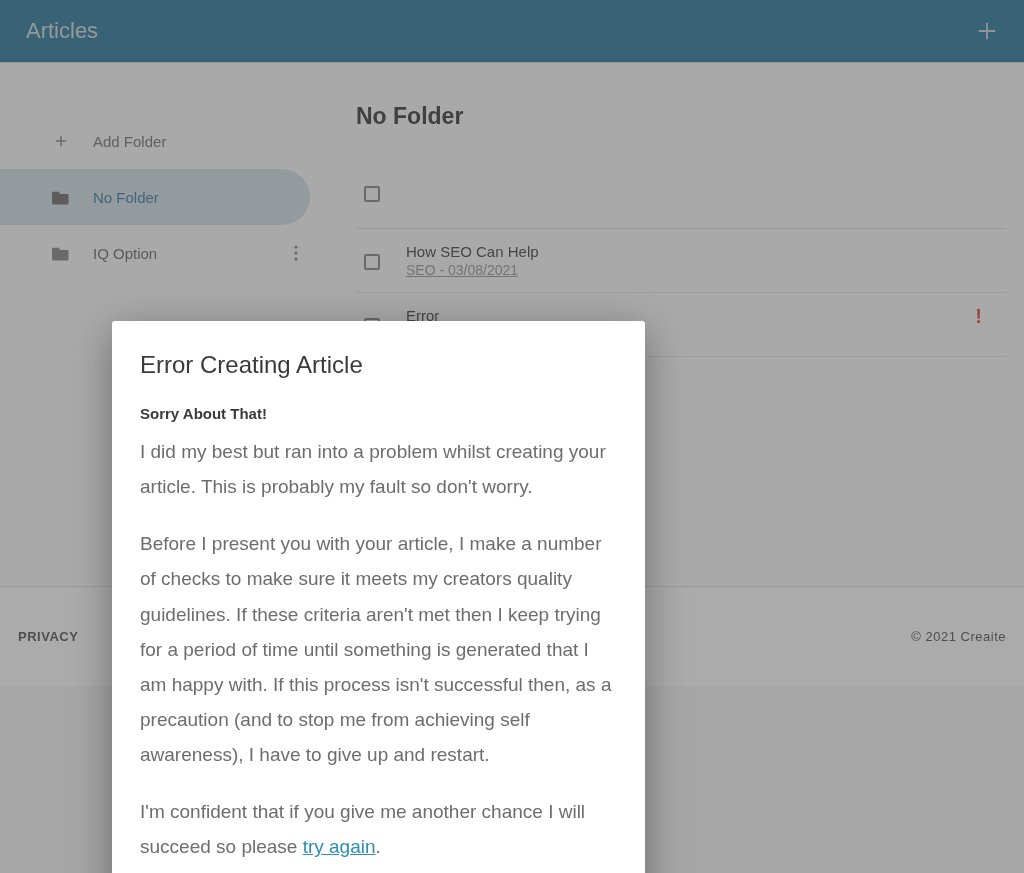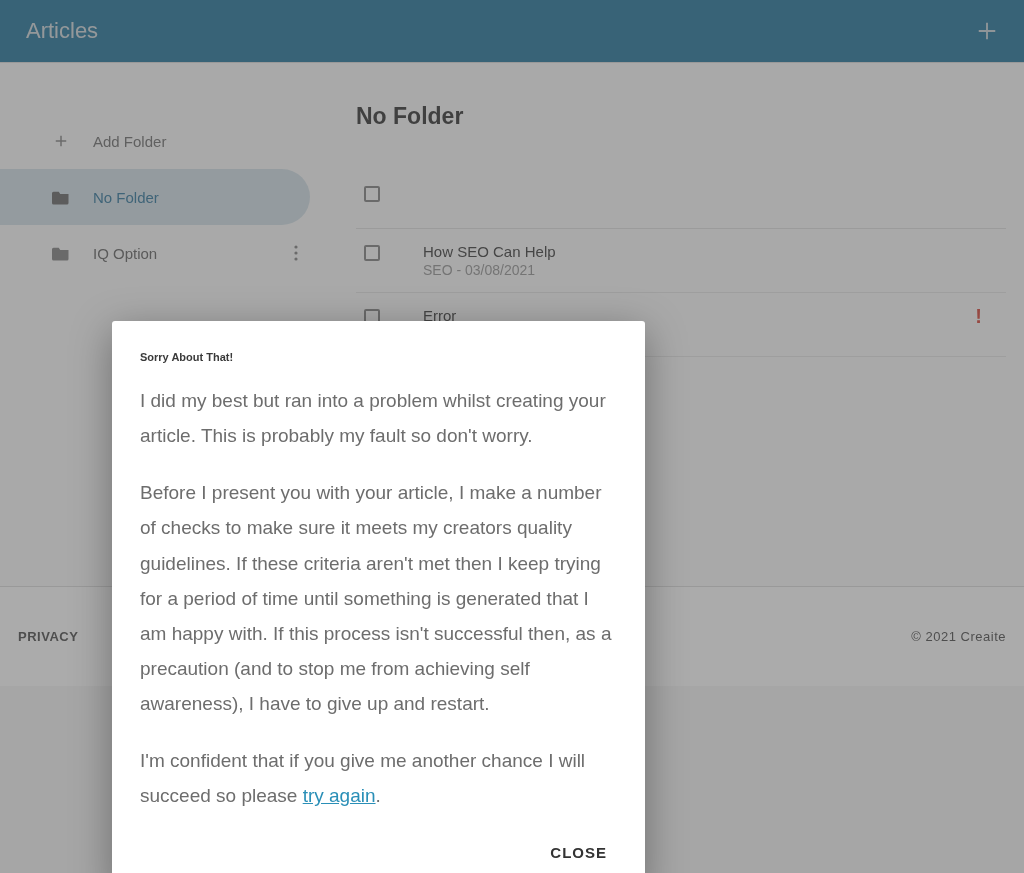--- a/index.html
+++ b/index.html
@@ -17,34 +17,34 @@
   .side-item .icn { width: 20px; display:flex; justify-content:center; color:#888;}
   .side-item.active { background: #d4e1e8; border-radius: 0 30px 30px 0; width: 310px; color:#3a7ca0;}
   .side-item.active .icn { color:#6d6d6d;}
   .side-more { position:absolute; right:26px; color:#888; }
   
   .main { flex:1; padding: 40px 18px 0 32px; }
   .main-head { display:flex; justify-content:space-between; align-items:flex-start; }
   .main-title { font-size: 23px; font-weight: 700; color:#3b3b3b;}
   .niche { width: 300px; border-bottom:1px solid #bcbcbc; display:flex; justify-content:space-between; align-items:center; padding:4px 2px; color:#777; font-size:15px; cursor:pointer;}
   .list { margin-top: 40px;}
-  .row { display:flex; align-items:flex-start; padding:14px 8px; border-bottom:1px solid #e6e6e6; gap:43px; position:relative;}
+  .row { display:flex; align-items:center; padding:14px 8px; border-bottom:1px solid #e6e6e6; gap:26px; position:relative;}
   .row.first { border-bottom:1px solid #e0e0e0; padding-bottom:26px;}
   .chk { width:16px; height:16px; border:2px solid #888; border-radius:2px; margin-top:2px; flex:none;}
   .row .rtext .rtitle { font-size:15px; color:#444;}
-  .row .rtext .rsub { font-size:14px; color:#9a9a9a; margin-top:2px;}
+  .row .rtext .rsub { font-size:14px; color:#9a9a9a; margin-top:2px;text-decoration:underline;}
   .bang { position:absolute; right:24px; top:12px; color:#d84b3f; font-size:20px; font-weight:700;}
   
   .footer { position:absolute; top:586px; left:0; right:0; height:100px; border-top:1px solid #dcdcdc; background:#fdfdfd; display:flex; align-items:center; justify-content:space-between; padding:0 18px; font-size:13px; color:#555; letter-spacing:.5px;}
   .footer .left span { margin-right:42px; font-weight:700;}
   
   .overlay { position:absolute; inset:0; background:rgba(70,70,70,.45);}
   .dialog { position:absolute; left:112px; top:321px; width:533px; background:#fff; border-radius:3px; box-shadow:0 10px 40px rgba(0,0,0,.35); padding:30px 28px 20px 28px;}
   .dlg-title { font-size:24px; color:#3a3a3a; font-weight:400; margin-bottom:26px;}
-  .dlg-sub { font-size:11px; font-weight:700; color:#3a3a3a; margin-bottom:20px;}
+  .dlg-sub { font-size:15px; font-weight:700; color:#3a3a3a; margin-bottom:12px;}
   .dlg-p { font-size:19px; color:#6d6d6d; line-height:1.85; margin-bottom:22px;}
   .dlg-p a { color:#2a8fb7; text-decoration:underline; cursor:pointer;}
   .dlg-actions { text-align:right; margin-top:20px;}
   .dlg-close { display:inline-block; font-size:15px; font-weight:700; letter-spacing:1px; color:#333; cursor:pointer; padding:8px 10px;}
   svg { display:block;}
 </style>
 </head>
 <body>
 <div class="app">
 
@@ -124,20 +124,21 @@
   <div class="footer">
     <div class="left">
       <span>PRIVACY</span>
       <span>T</span>
     </div>
     <div>© 2021 Creaite</div>
   </div>
 
   <div class="overlay"></div>
   <div class="dialog">
+    <div class="dlg-title">Error Creating Article</div>
     <div class="dlg-sub">Sorry About That!</div>
     <div class="dlg-p">I did my best but ran into a problem whilst creating your article. This is probably my fault so don't worry.</div>
     <div class="dlg-p">Before I present you with your article, I make a number of checks to make sure it meets my creators quality guidelines. If these criteria aren't met then I keep trying for a period of time until something is generated that I am happy with. If this process isn't successful then, as a precaution (and to stop me from achieving self awareness), I have to give up and restart.</div>
     <div class="dlg-p">
       <span>I'm confident that if you give me another chance I will succeed so please </span>
       <a>try again</a><span>.</span>
     </div>
     <div class="dlg-actions">
       <span class="dlg-close">CLOSE</span>
     </div>

